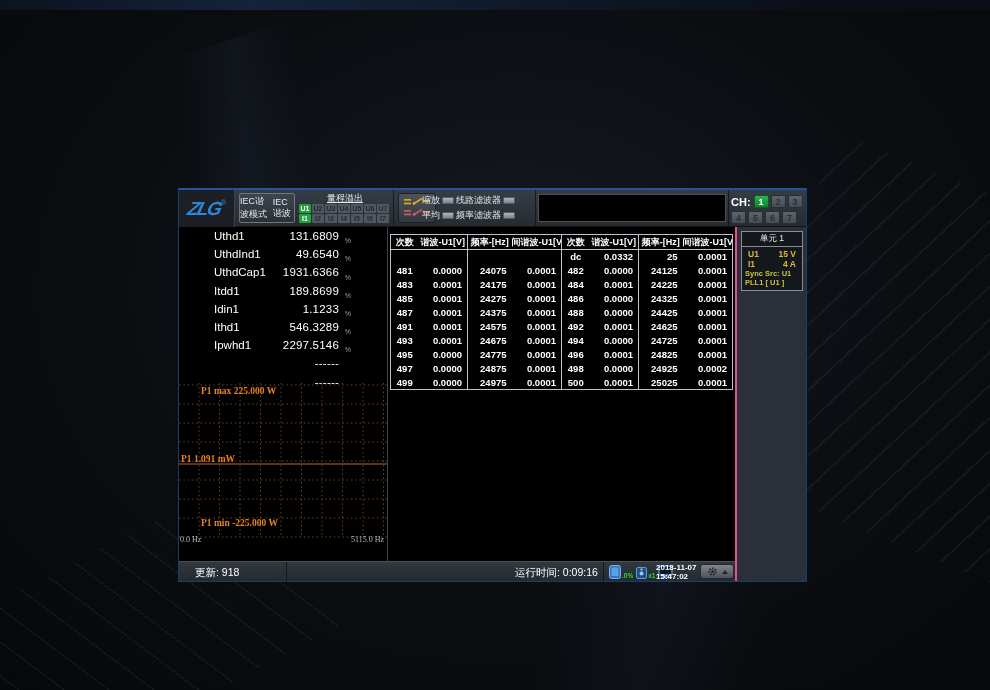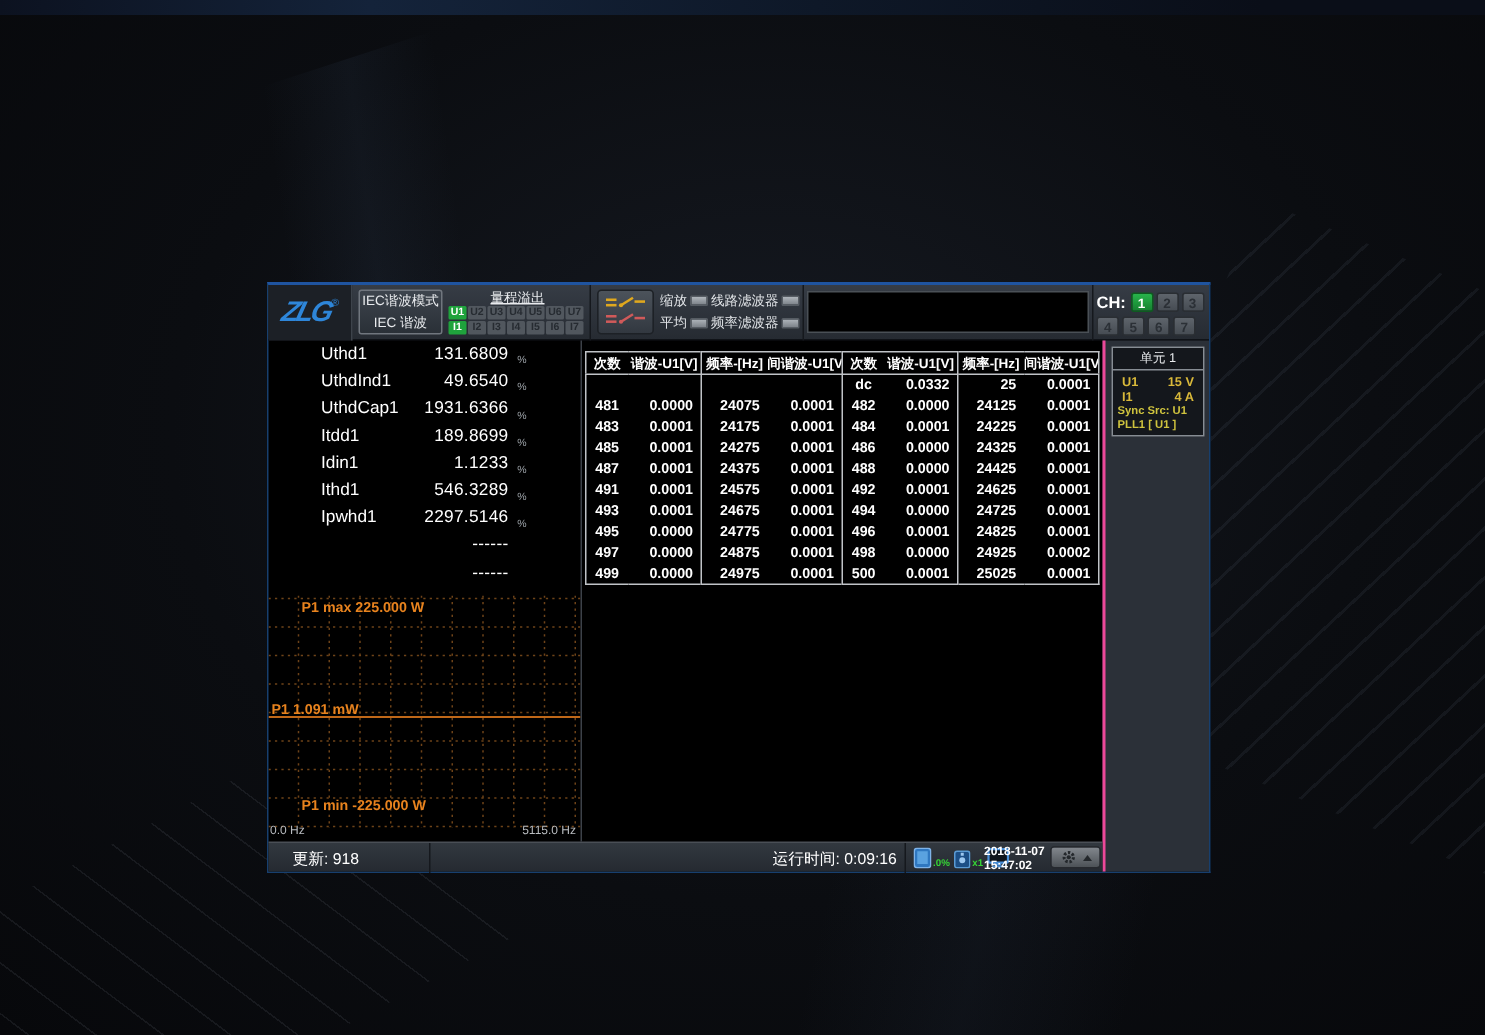--- a/index.html
+++ b/index.html
@@ -27,31 +27,31 @@
   .header { position:absolute; left:0; top:0; width:627px; height:37px;
             background:linear-gradient(#363c45,#262b32); border-bottom:1px solid #101318; }
   .hdr-sep { position:absolute; top:0; width:1px; height:37px; background:#15181d; }
   .logo-box { position:absolute; left:0; top:0; width:56px; height:37px; background:#1c2026;
               border-right:1px solid #3d434b; display:flex; align-items:center; justify-content:center; }
   .zlg { color:#2e86d9; font-size:19px; font-weight:bold; font-style:italic;
          transform:skewX(-14deg); letter-spacing:-2px; }
   .reg { color:#2e86d9; font-size:7px; vertical-align:top; position:relative; top:-6px; left:1px; }
   .mode-btn { position:absolute; left:60px; top:3px; width:56px; height:30px; border:1px solid #70767e;
               background:linear-gradient(#3d444d,#2a3037); border-radius:2px; color:#e9ebee; font-size:9px;
-              display:flex; flex-direction:column; align-items:center; justify-content:center; gap:2px; cursor:default; }
+              display:flex; flex-direction:row; align-items:center; justify-content:center; gap:2px; cursor:default; }
   .overflow { position:absolute; left:120px; top:2px; width:92px; }
   .ov-title { color:#e9ebee; font-size:9px; text-align:center; text-decoration:underline; height:11px; }
   .chip-row { display:flex; gap:1px; margin-top:1px; }
   .chip { width:12px; height:9px; font-size:7px; font-weight:bold; color:#262b31; background:#51575e;
           display:flex; align-items:center; justify-content:center; border-radius:1px; }
   .chip.active { background:#1fa33c; color:#fff; }
   .wiring-btn { position:absolute; left:219px; top:3px; width:38px; height:30px; border-radius:3px;
                 background:linear-gradient(#4c535b,#323840); border:1px solid #1d2126;
                 display:flex; align-items:center; justify-content:center; }
-  .filters { position:absolute; left:261px; top:3px; width:96px; color:#e2e5e8; font-size:9px;text-align:center; }
+  .filters { position:absolute; left:243px; top:3px; width:96px; color:#e2e5e8; font-size:9px;text-align:center; }
   .filter-row { display:flex; align-items:center; gap:2px; height:15px; white-space:nowrap; }
   .toggle { width:12px; height:7px; background:linear-gradient(#aeb4ba,#7d838a);
             border:1px solid #565c63; border-radius:1px; display:inline-block; flex:0 0 auto; }
   .display-box { position:absolute; left:359px; top:4px; width:188px; height:28px;
                  background:#000; border:1px solid #4a5056; }
   .ch-panel { position:absolute; left:552px; top:3px; width:74px; }
   .ch-row { display:flex; gap:2px; align-items:flex-end; height:15px; margin-bottom:1px; }
   .ch-label { color:#fff; font-weight:bold; font-size:11px; margin-right:1px; }
   .ch-btn { width:15px; height:13px; border-radius:2px; background:linear-gradient(#5e646b,#464c53);
             border:1px solid #2a2e33; color:#2b3036; font-size:9px; font-weight:bold;
@@ -81,21 +81,21 @@
                  background:#2b3038; border-left:2px solid #ec4899; }
   .unit-box { position:absolute; left:4px; top:4px; width:62px; border:1px solid #878d94;
               background:#14171c; padding:1px 0 3px; }
   .unit-title { color:#e9ebee; font-size:8.5px; text-align:center; border-bottom:1px solid #878d94;
                 padding-bottom:1px; margin-bottom:2px; }
   .unit-row { display:flex; justify-content:space-between; padding:0 6px; color:#d9b93a;
               font-size:8.5px; font-weight:bold; line-height:10px; }
   .unit-line { color:#cfc33e; font-size:7.5px; font-weight:bold; padding:0 3px; line-height:9px; white-space:nowrap; }
 
   
-  .chart { position:absolute; left:0; top:207px; width:208px; height:163px; }
+  .chart { position:absolute; left:0; top:193px; width:208px; height:163px;font-family:Liberation Serif, serif; }
   .chart svg { position:absolute; left:0; top:0; }
   .chart-label { position:absolute; color:#e8831e; font-size:9.5px; font-weight:bold; white-space:nowrap; }
   .lbl-max { left:22px; top:3px; }
   .lbl-val { left:2px; top:71px; }
   .lbl-min { left:22px; top:135px; }
   .axis-label { position:absolute; color:#b9bcc0; font-size:8px; bottom:2px; }
   .x-min { left:1px; } .x-max { right:3px; }
 
   
   .statusbar { position:absolute; left:0; top:371px; width:556px; height:20px;

